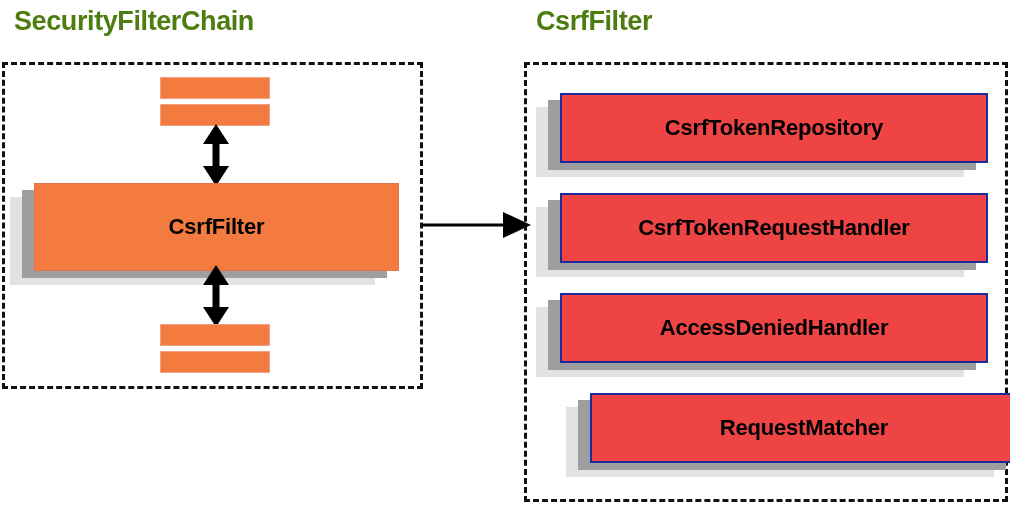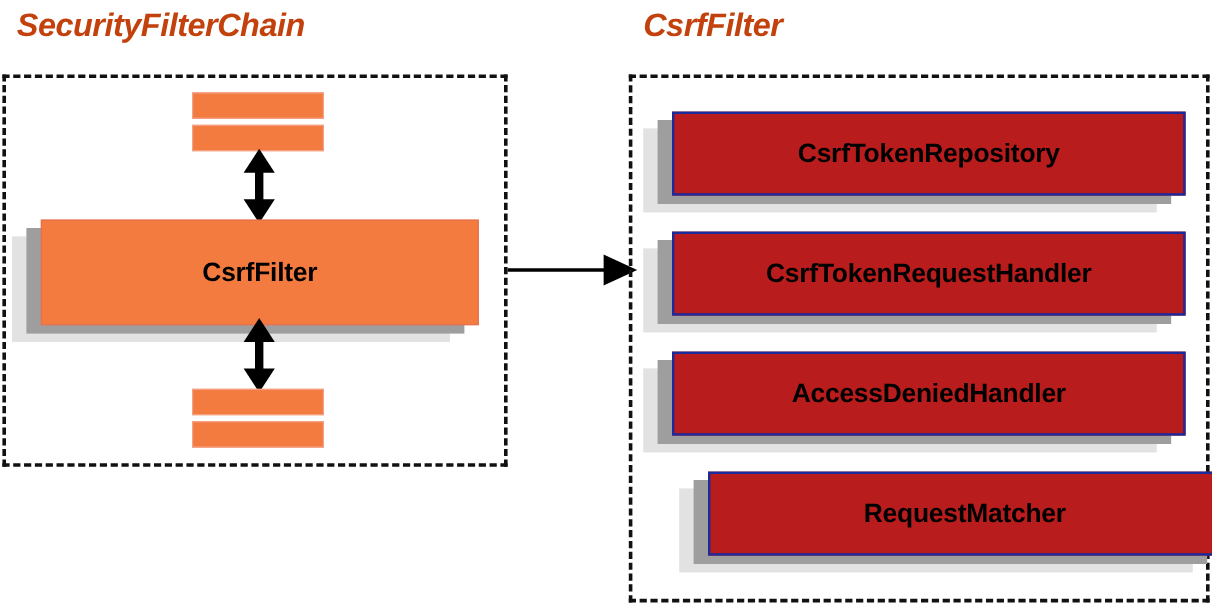--- a/index.html
+++ b/index.html
@@ -16,25 +16,24 @@
     height: 505px;
     background: #ffffff;
     overflow: hidden;
   }
 
   
   .panel-title {
     position: absolute;
     font-size: 27px;
     font-weight: bold;
-    color: #c2410c;
+    color: #4d7c0f;
     letter-spacing: -0.4px;
     white-space: nowrap;
     line-height: 1;
-    font-style: italic;
   }
   #title-security { left: 14px; top: 8px; }
   #title-csrf     { left: 536px; top: 8px; }
 
   
   .dashed-panel {
     position: absolute;
     border: 3px dashed #111111;
     box-sizing: border-box;
     background: transparent;
@@ -77,21 +76,21 @@
     justify-content: center;
     font-size: 22px;
     font-weight: bold;
     color: #000000;
     white-space: nowrap;
     letter-spacing: -0.2px;
   }
 
   
   .node-blue .face {
-    background: #b91c1c;
+    background: #ef4444;
     border: 2px solid #1b2a9c;
   }
 
   
   .node-orange .face {
     background: #f47b3f;
     border: 1px solid #e4714f;
   }
 
   

